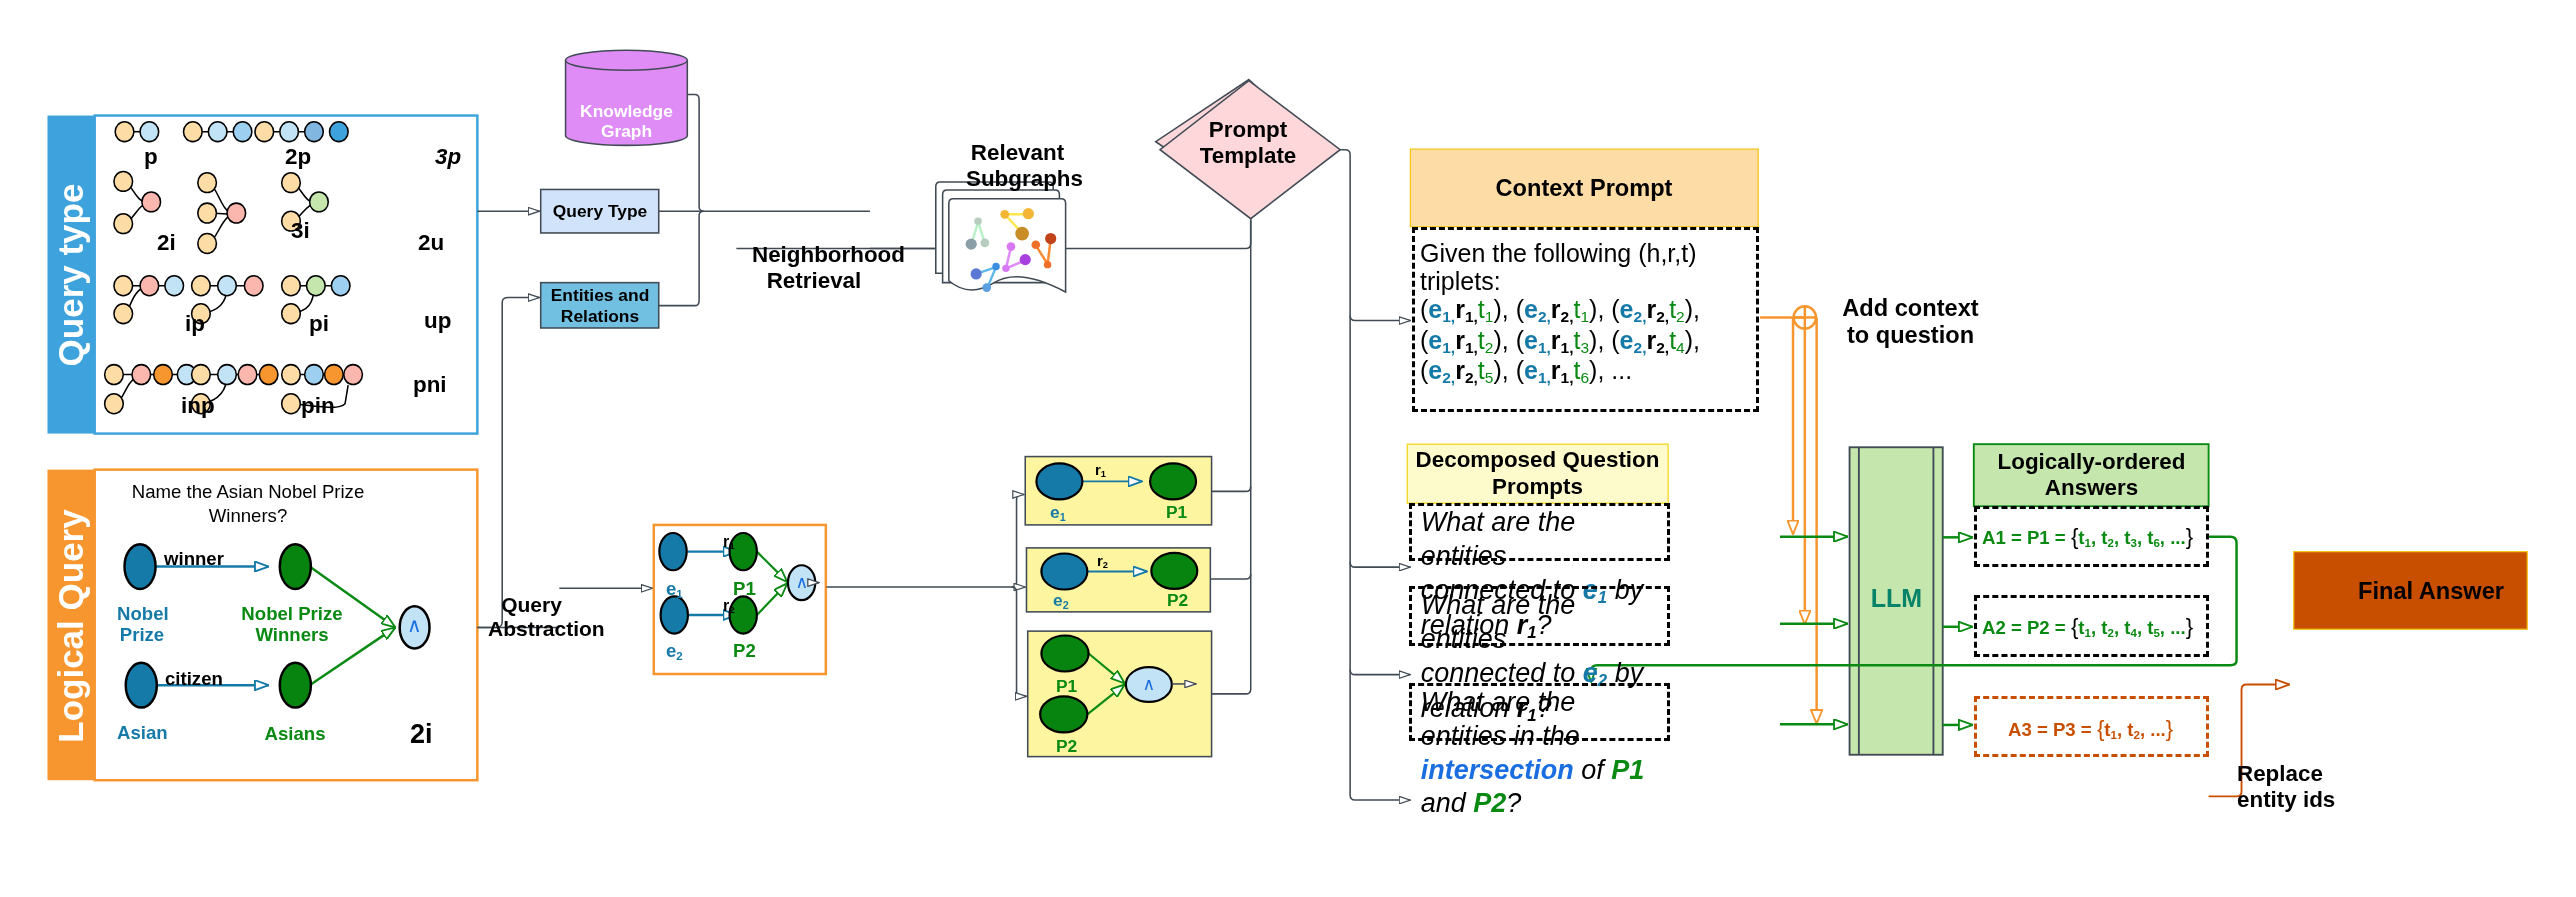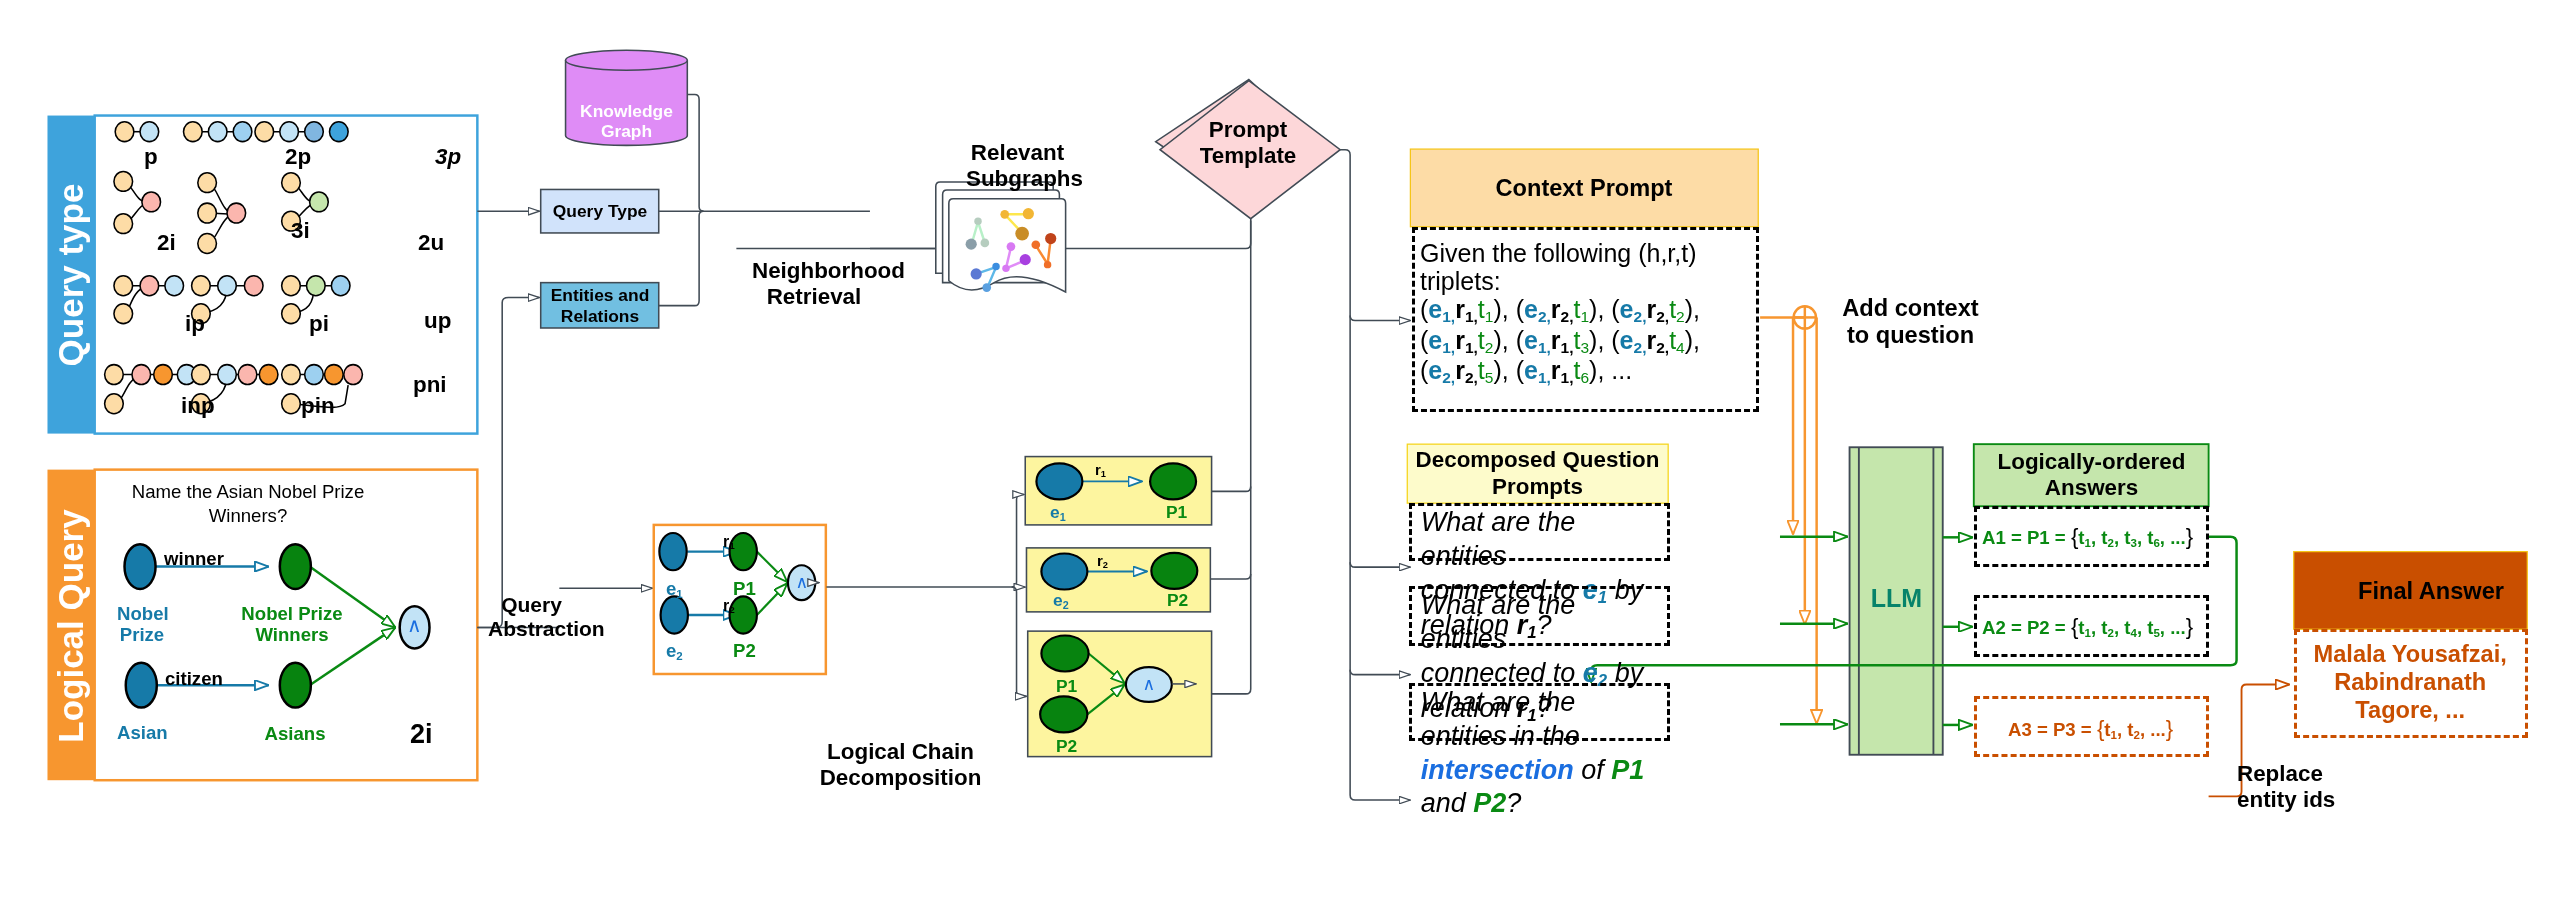--- a/index.html
+++ b/index.html
@@ -318,34 +318,33 @@
   <div class="lbl blue" style="left:117px;top:722px;width:50px;font-size:18.6px;">Asian</div>
   <div class="lbl green" style="left:261px;top:723px;width:68px;font-size:18.6px;">Asians</div>
   <div class="lbl bright" style="left:405px;top:614px;width:18.6px;font-size:20px;font-weight:normal;">∧</div>
   <div class="lbl" style="left:410px;top:719px;font-size:27px;">2i</div>
 
   <div class="lbl" style="left:572px;top:101px;width:109px;font-size:17.4px;color:#fff;">Knowledge Graph</div>
 
   <div class="box" style="left:541px;top:190px;width:118px;height:43px;font-size:17.4px;">Query Type</div>
   <div class="box" style="left:541px;top:283px;width:118px;height:45px;font-size:17.4px;line-height:1.2;">Entities and Relations</div>
 
-  <div class="lbl" style="left:752px;top:242px;width:124px;font-size:22.4px;margin-top:16px;">Neighborhood Retrieval</div>
+  <div class="lbl" style="left:752px;top:242px;width:124px;font-size:22.4px;">Neighborhood Retrieval</div>
   <div class="lbl" style="left:966px;top:140px;width:103px;font-size:22.4px;">Relevant Subgraphs</div>
   <div class="lbl" style="left:1192px;top:117px;width:112px;font-size:22.4px;">Prompt Template</div>
 
   <div class="lbl" style="left:488px;top:593px;width:87px;font-size:21px;">Query Abstraction</div>
   <div class="lbl" style="left:723px;top:533px;font-size:16px;"><span>r</span><span class="sub">1</span></div>
   <div class="lbl" style="left:723px;top:597px;font-size:16px;"><span>r</span><span class="sub">2</span></div>
   <div class="lbl blue" style="left:666px;top:578px;font-size:18.6px;"><span>e</span><span class="sub">1</span></div>
   <div class="lbl blue" style="left:666px;top:640px;font-size:18.6px;"><span>e</span><span class="sub">2</span></div>
   <div class="lbl green" style="left:733px;top:578px;font-size:18.6px;">P1</div>
   <div class="lbl green" style="left:733px;top:640px;font-size:18.6px;">P2</div>
   <div class="lbl bright" style="left:795px;top:572px;width:13.7px;font-size:17.4px;font-weight:normal;">∧</div>
 
-  <div class="lbl" style="left:792px;top:739px;width:217px;font-size:22.4px;">Logical Chain Decomposition</div>
 
   <div class="lbl" style="left:1095px;top:461px;font-size:15px;"><span>r</span><span class="sub">1</span></div>
   <div class="lbl blue" style="left:1050px;top:502px;font-size:17.4px;"><span>e</span><span class="sub">1</span></div>
   <div class="lbl green" style="left:1166px;top:502px;font-size:17.4px;">P1</div>
 
   <div class="lbl" style="left:1097px;top:552px;font-size:15px;"><span>r</span><span class="sub">2</span></div>
   <div class="lbl blue" style="left:1053px;top:590px;font-size:17.4px;"><span>e</span><span class="sub">2</span></div>
   <div class="lbl green" style="left:1167px;top:590px;font-size:17.4px;">P2</div>
 
   <div class="lbl green" style="left:1056px;top:676px;font-size:17.4px;">P1</div>
@@ -394,18 +393,15 @@
   <div class="dash" style="left:1974px;top:595px;width:235px;height:62px;">
     <div class="abs green ans" style="left:5px;top:16px;font-size:18.6px;white-space:nowrap;"><span>A2 = P2 = </span><span style="font-weight: normal; font-size: 1.2em; color: rgb(0, 0, 0);">{</span><span>t<span class="sub">1</span>, </span><span>t<span class="sub">2</span>, </span><span>t<span class="sub">4</span>, </span><span>t<span class="sub">5</span>, </span><span>...</span><span style="font-weight: normal; font-size: 1.2em; color: rgb(0, 0, 0);">}</span></div>
   </div>
   <div class="dash" style="left:1974px;top:696px;width:235px;height:61px;border-color:#c94f00;">
     <div class="abs ans rust" style="left:31px;top:17.4px;font-size:18.6px;font-weight:bold;white-space:nowrap;"><span>A3 = P3 = </span><span style="font-weight: normal; font-size: 1.2em;">{</span><span>t<span class="sub">1</span>, </span><span>t<span class="sub">2</span>, </span><span>...</span><span style="font-weight: normal; font-size: 1.2em;">}</span></div>
   </div>
 
   <div class="lbl" style="left:2237px;top:761px;width:103px;font-size:22.4px;text-align:left;">Replace entity ids</div>
 
   <div class="box" style="left:2294px;top:552px;width:234px;height:78px;font-size:23.6px;padding-left:40px;">Final Answer</div>
-  <div class="dash" style="left:2294px;top:629px;width:234px;height:109px;border-color:#c94f00;">
-    <div class="abs rust" style="left:6.2px;top:7.5px;width:214px;text-align:center;font-size:23.6px;font-weight:bold;line-height:1.2;">Malala Yousafzai, Rabindranath Tagore, ...</div>
-  </div>
 
 </div>
 
 
 </body></html>

